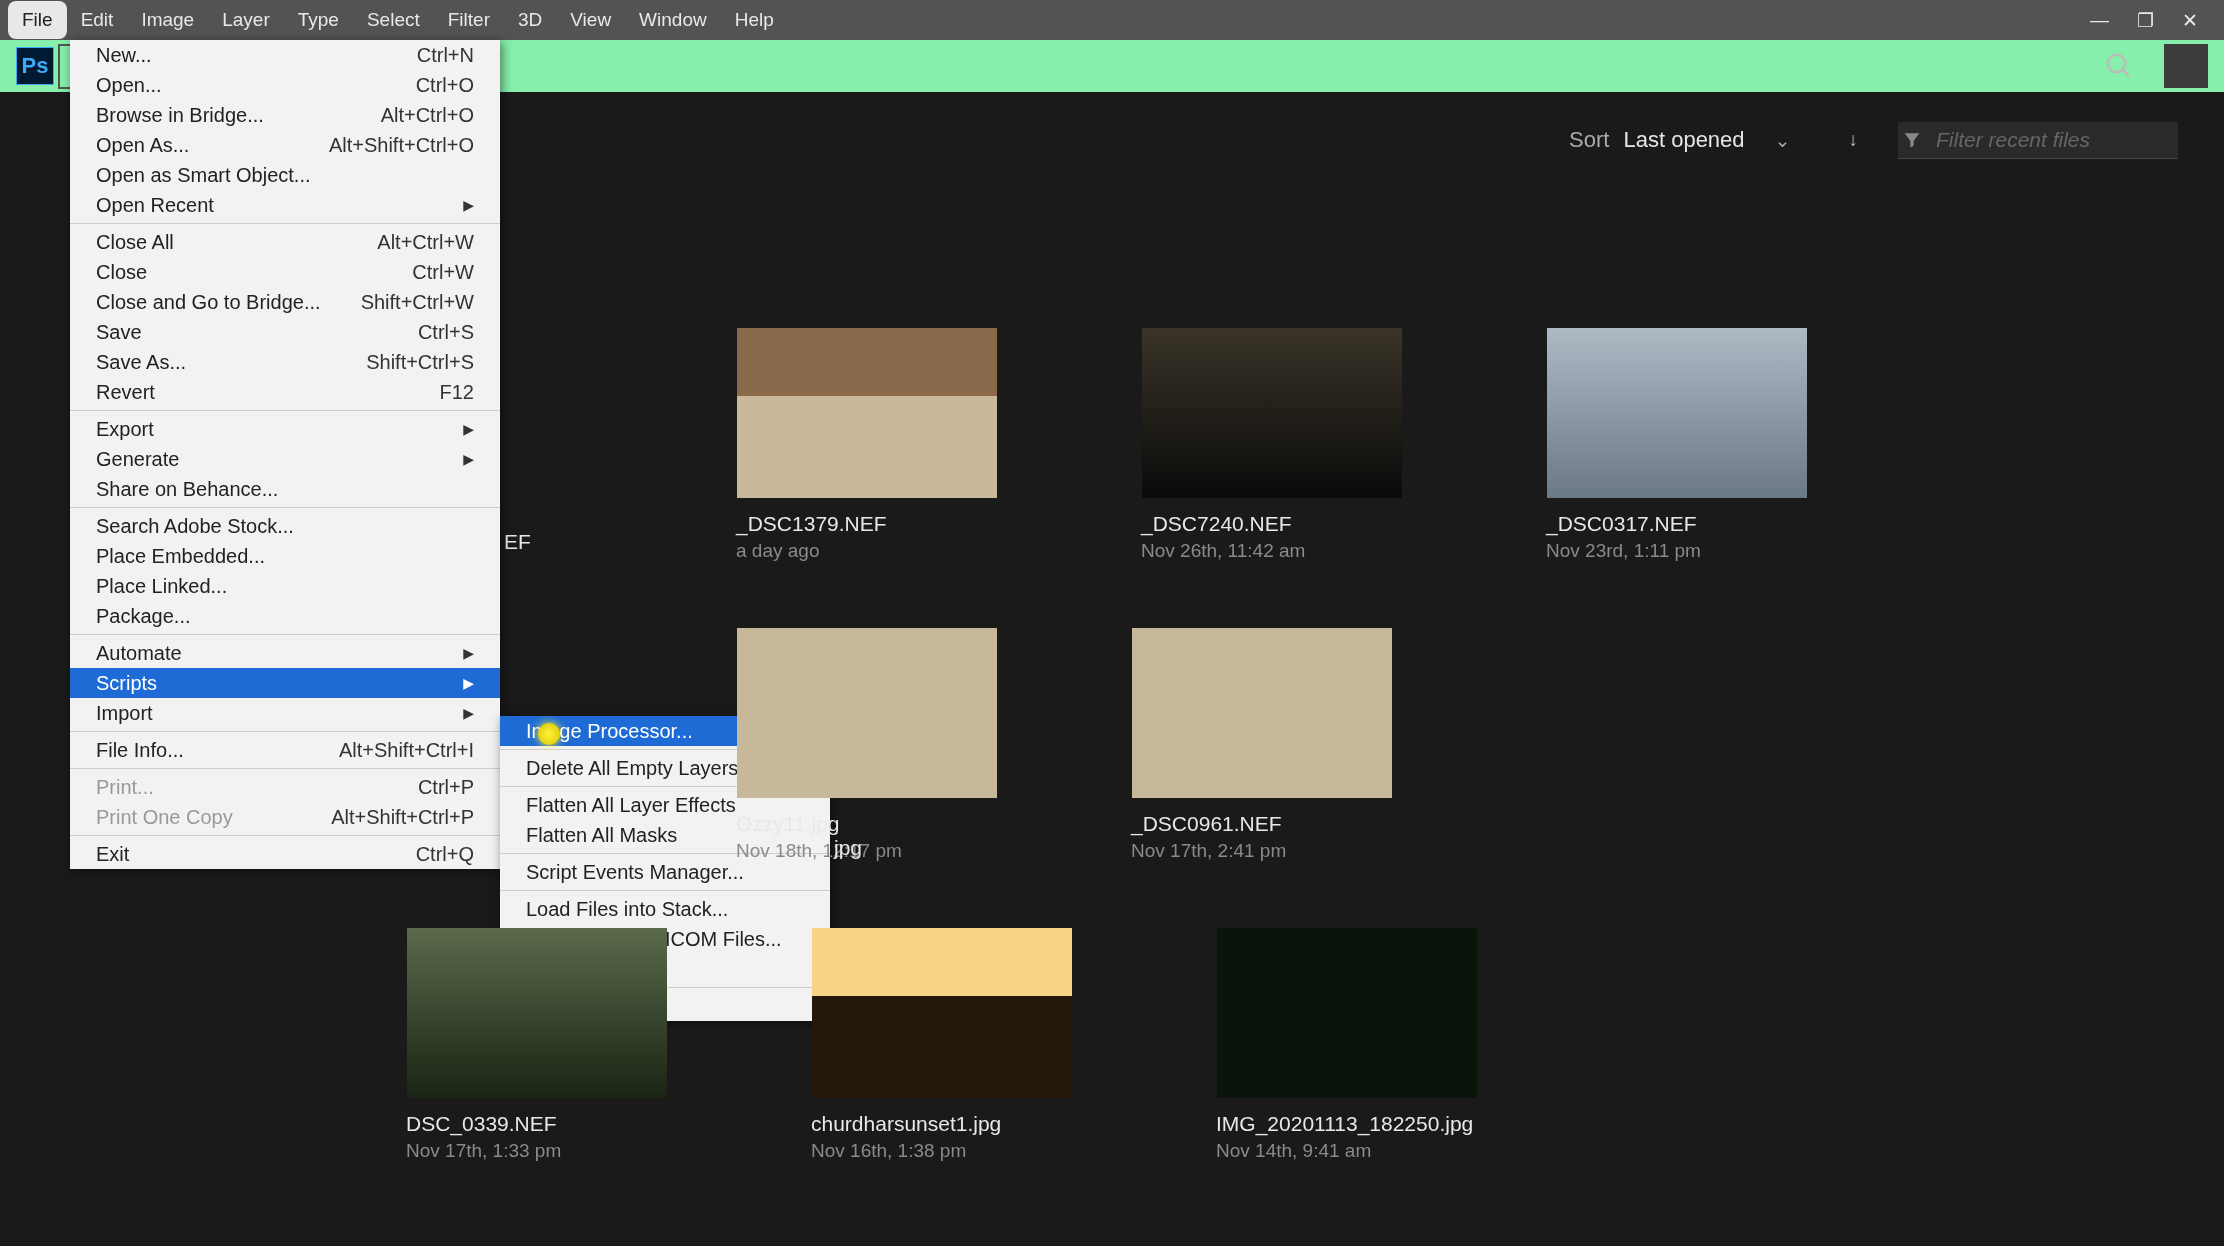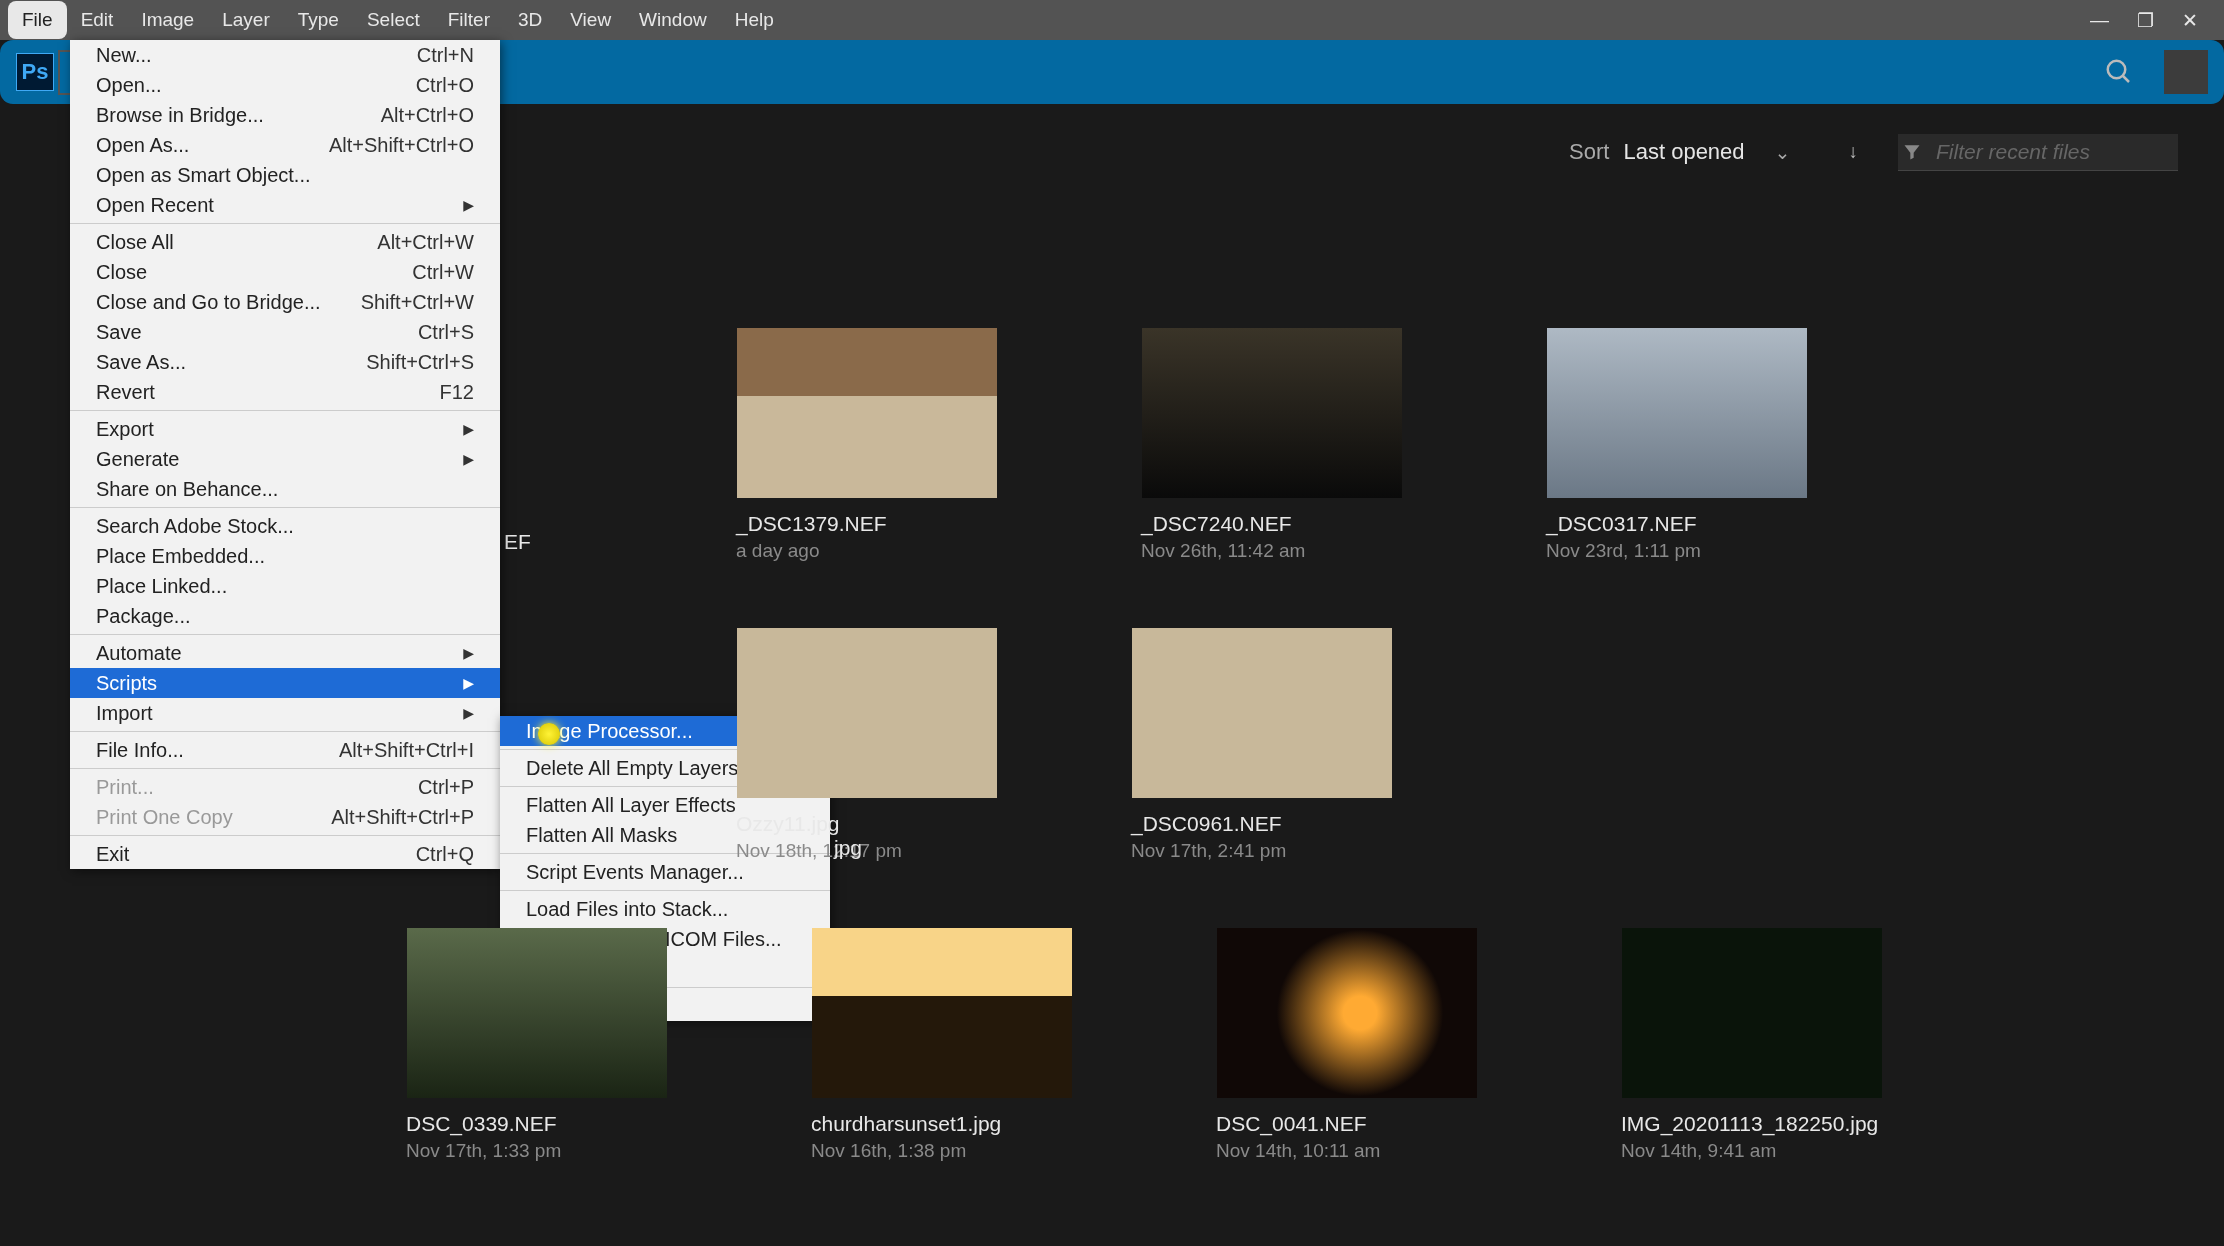--- a/index.html
+++ b/index.html
@@ -1,21 +1,21 @@
 <!DOCTYPE html>
 <html><head>
 <meta charset="utf-8">
 <style>
   * { margin: 0; padding: 0; box-sizing: border-box; font-family: -apple-system, "Segoe UI", sans-serif; }
   body { background: #1a1a1a; color: #d0d0d0; width: 2224px; height: 1246px; overflow: hidden; font-size: 19px; }
   .menubar { height: 40px; background: #535353; display: flex; align-items: center; padding: 0 8px; }
   .menubar .menu-item { padding: 8px 14px; color: #e8e8e8; cursor: default; border-radius: 8px; }
   .menubar .menu-item.active { background: #e8e8e8; color: #222; }
   .win-controls { margin-left: auto; display:flex; gap:28px; padding-right:18px; color:#e8e8e8; }
-  .toolbar-row { height: 64px; background:#0369a1; display:flex; align-items:center; padding:0 16px;border-radius:13px; }
+  .toolbar-row { height: 52px; background:#86efac; display:flex; align-items:center; padding:0 16px; }
   .ps-logo { width:38px; height:38px; background:#001a33; color:#3fa9f5; display:flex; align-items:center; justify-content:center; font-weight:bold; font-size:22px; border:1px solid #3fa9f5; }
   .logo-bracket { width:16px; height:45px; border:2px solid #555; border-right:none; margin-left:4px; }
   .search-circle { margin-left:auto; width:42px; height:42px; display:flex; align-items:center; justify-content:center; color:#bbb; }
   .grey-sq { width:44px; height:44px; background:#3c3c3c; margin-left:24px; }
   
   .dropdown { position:absolute; top:40px; left:70px; width:430px; background:#f2f2f2; color:#222; box-shadow:2px 2px 10px rgba(0,0,0,.5); font-size:20px; }
   .dd-row { display:flex; align-items:center; padding:4px 26px 4px 26px; height:30px; }
   .dd-row .k { margin-left:auto; color:#333; }
   .dd-sep { height:1px; background:#ccc; margin:3px 0; }
   .dd-row.hl { background:#1e6bd6; color:#fff; }
@@ -282,23 +282,18 @@
       <div class="img img-i"></div>
       <div class="name">DSC_0339.NEF</div>
       <div class="ts">Nov 17th, 1:33 pm</div>
     </div>
     <div class="thumb">
       <div class="img img-j"></div>
       <div class="name">churdharsunset1.jpg</div>
       <div class="ts">Nov 16th, 1:38 pm</div>
     </div>
     <div class="thumb">
-      <div class="img img-k"></div>
-      <div class="name">DSC_0041.NEF</div>
-      <div class="ts">Nov 14th, 10:11 am</div>
-    </div>
-    <div class="thumb">
       <div class="img img-l"></div>
       <div class="name">IMG_20201113_182250.jpg</div>
       <div class="ts">Nov 14th, 9:41 am</div>
     </div>
   </div>
 <div style="position: absolute; top: 836px; left: 834px; color: rgb(232, 232, 232); font-size: 21px; font-weight: 500;">jpg</div>
 
 </body></html>

